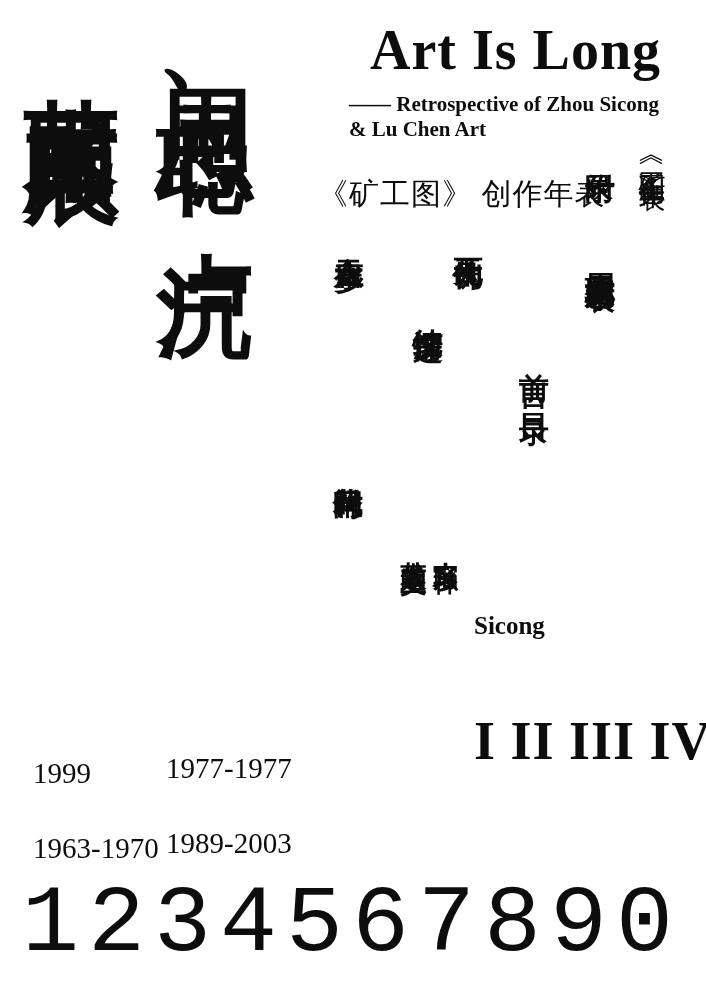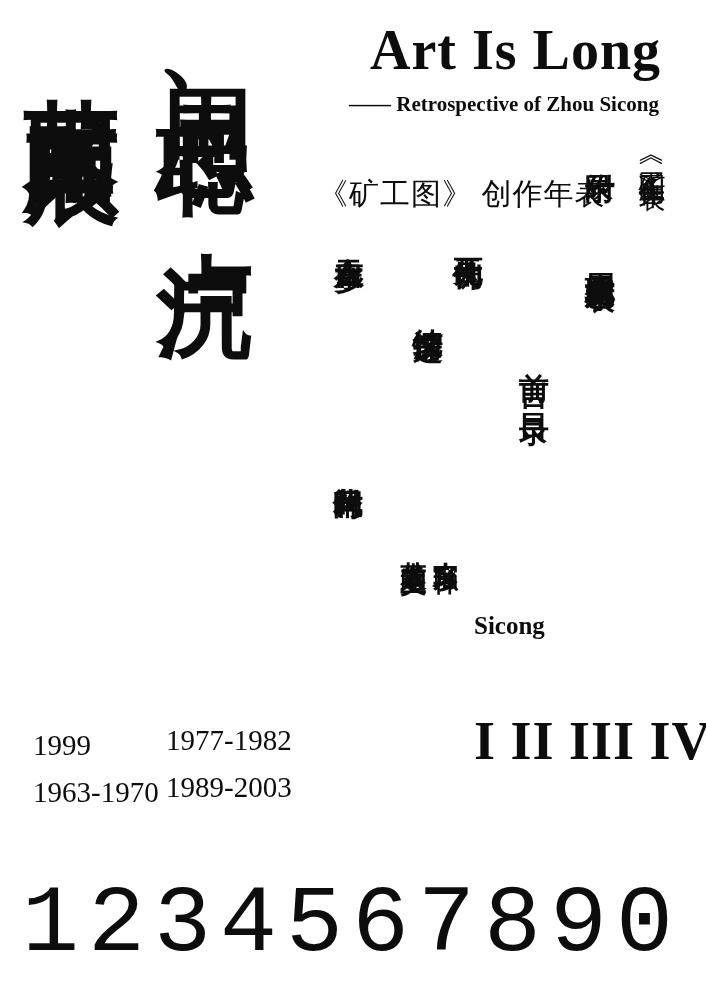--- a/index.html
+++ b/index.html
@@ -59,37 +59,38 @@
   #col-yixing  { left:433px; top:545px; font-size:25px; letter-spacing:1px; }
   #col-rendao  { left:400px; top:541px; font-size:26px; letter-spacing:1px; }
 
   #label-preface  { left:474px; top:612px; font-size:25px; font-weight:bold; }
   #label-contents { left:473px; top:659px; font-size:31px; font-weight:bold; }
   #roman-numerals { left:474px; top:714px; font-size:54px; font-weight:bold; line-height:1; letter-spacing:1px; }
 
   .date-col { font-size:29px; line-height:47px; }
   #dates-col-1 { left:33px;  top:722px; }
   #dates-col-2 { left:166px; top:717px; }
-  .date-col span { display:block; }
+  .date-col span { display:block;margin-top:28px; }
 
   #digits-row { left:22px; top:878px; font-size:95px; line-height:1; letter-spacing:9px;font-family:Liberation Mono, monospace; }
 </style>
 </head>
 <body>
 
 <div class="poster">
 
   <div id="title-cn-exhibition" class="abs v cjk-display">艺术回顾展</div>
 
   <div id="title-cn-artists" class="abs v cjk-display">周思聪、卢沉</div>
 
   <div id="title-en" class="abs en-serif">Art Is Long</div>
 
   <div id="subtitle-en" class="abs en-serif">
     <div>—— Retrospective of Zhou Sicong</div>
+    <div>&amp; Lu Chen Art</div>
   </div>
 
   <div id="kuanggongtu-h" class="abs cjk-thin">《矿工图》 创作年表</div>
 
   <div id="col-zizai" class="abs v cjk-bold">自在水云乡</div>
 
   <div id="col-huawu" class="abs v cjk-bold">画无伪饰</div>
 
   <div id="col-chunqing" class="abs v cjk-bold">纯情深邃</div>
 
@@ -113,19 +114,19 @@
 
 
   <div id="roman-numerals" class="abs en-serif">I II III IV</div>
 
   <div id="dates-col-1" class="abs date-col en-serif">
     <span>1999</span>
     <span>1963-1970</span>
   </div>
 
   <div id="dates-col-2" class="abs date-col en-serif">
-    <span>1977-1982</span>
+    <span>1977-1977</span>
     <span>1989-2003</span>
   </div>
 
   <div id="digits-row" class="abs en-serif">1234567890</div>
 
 </div>
 
 </body></html>

